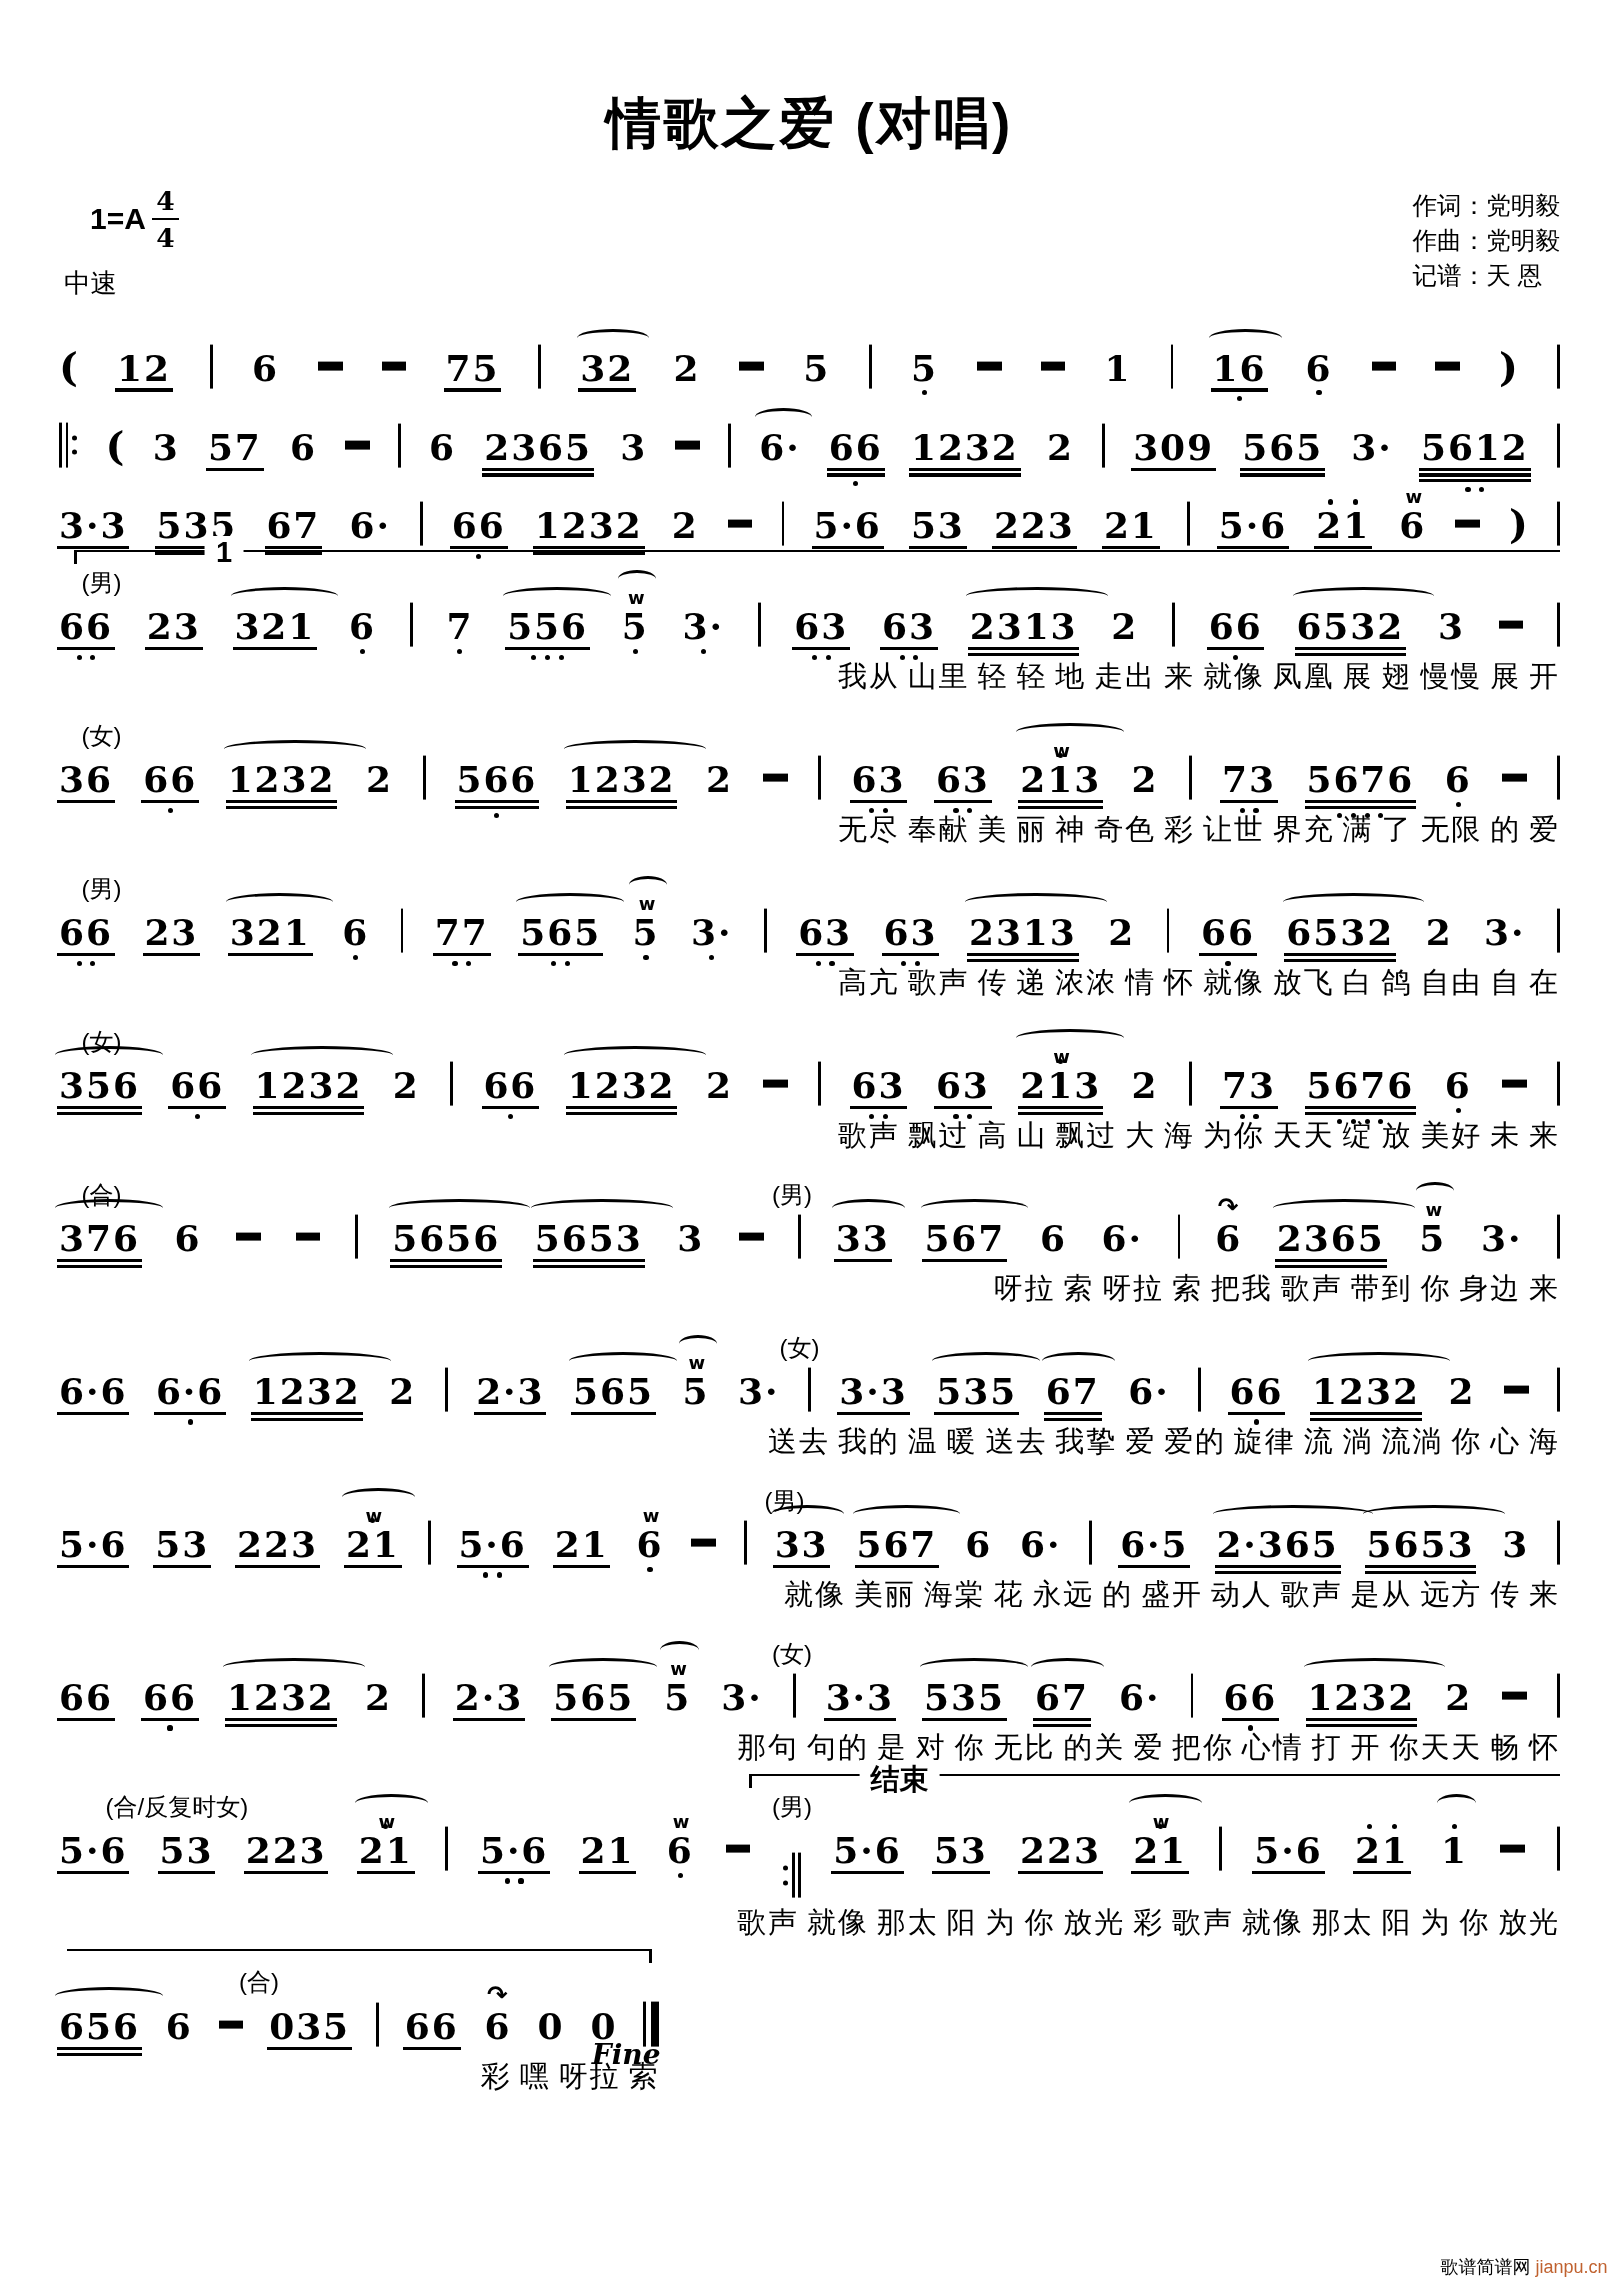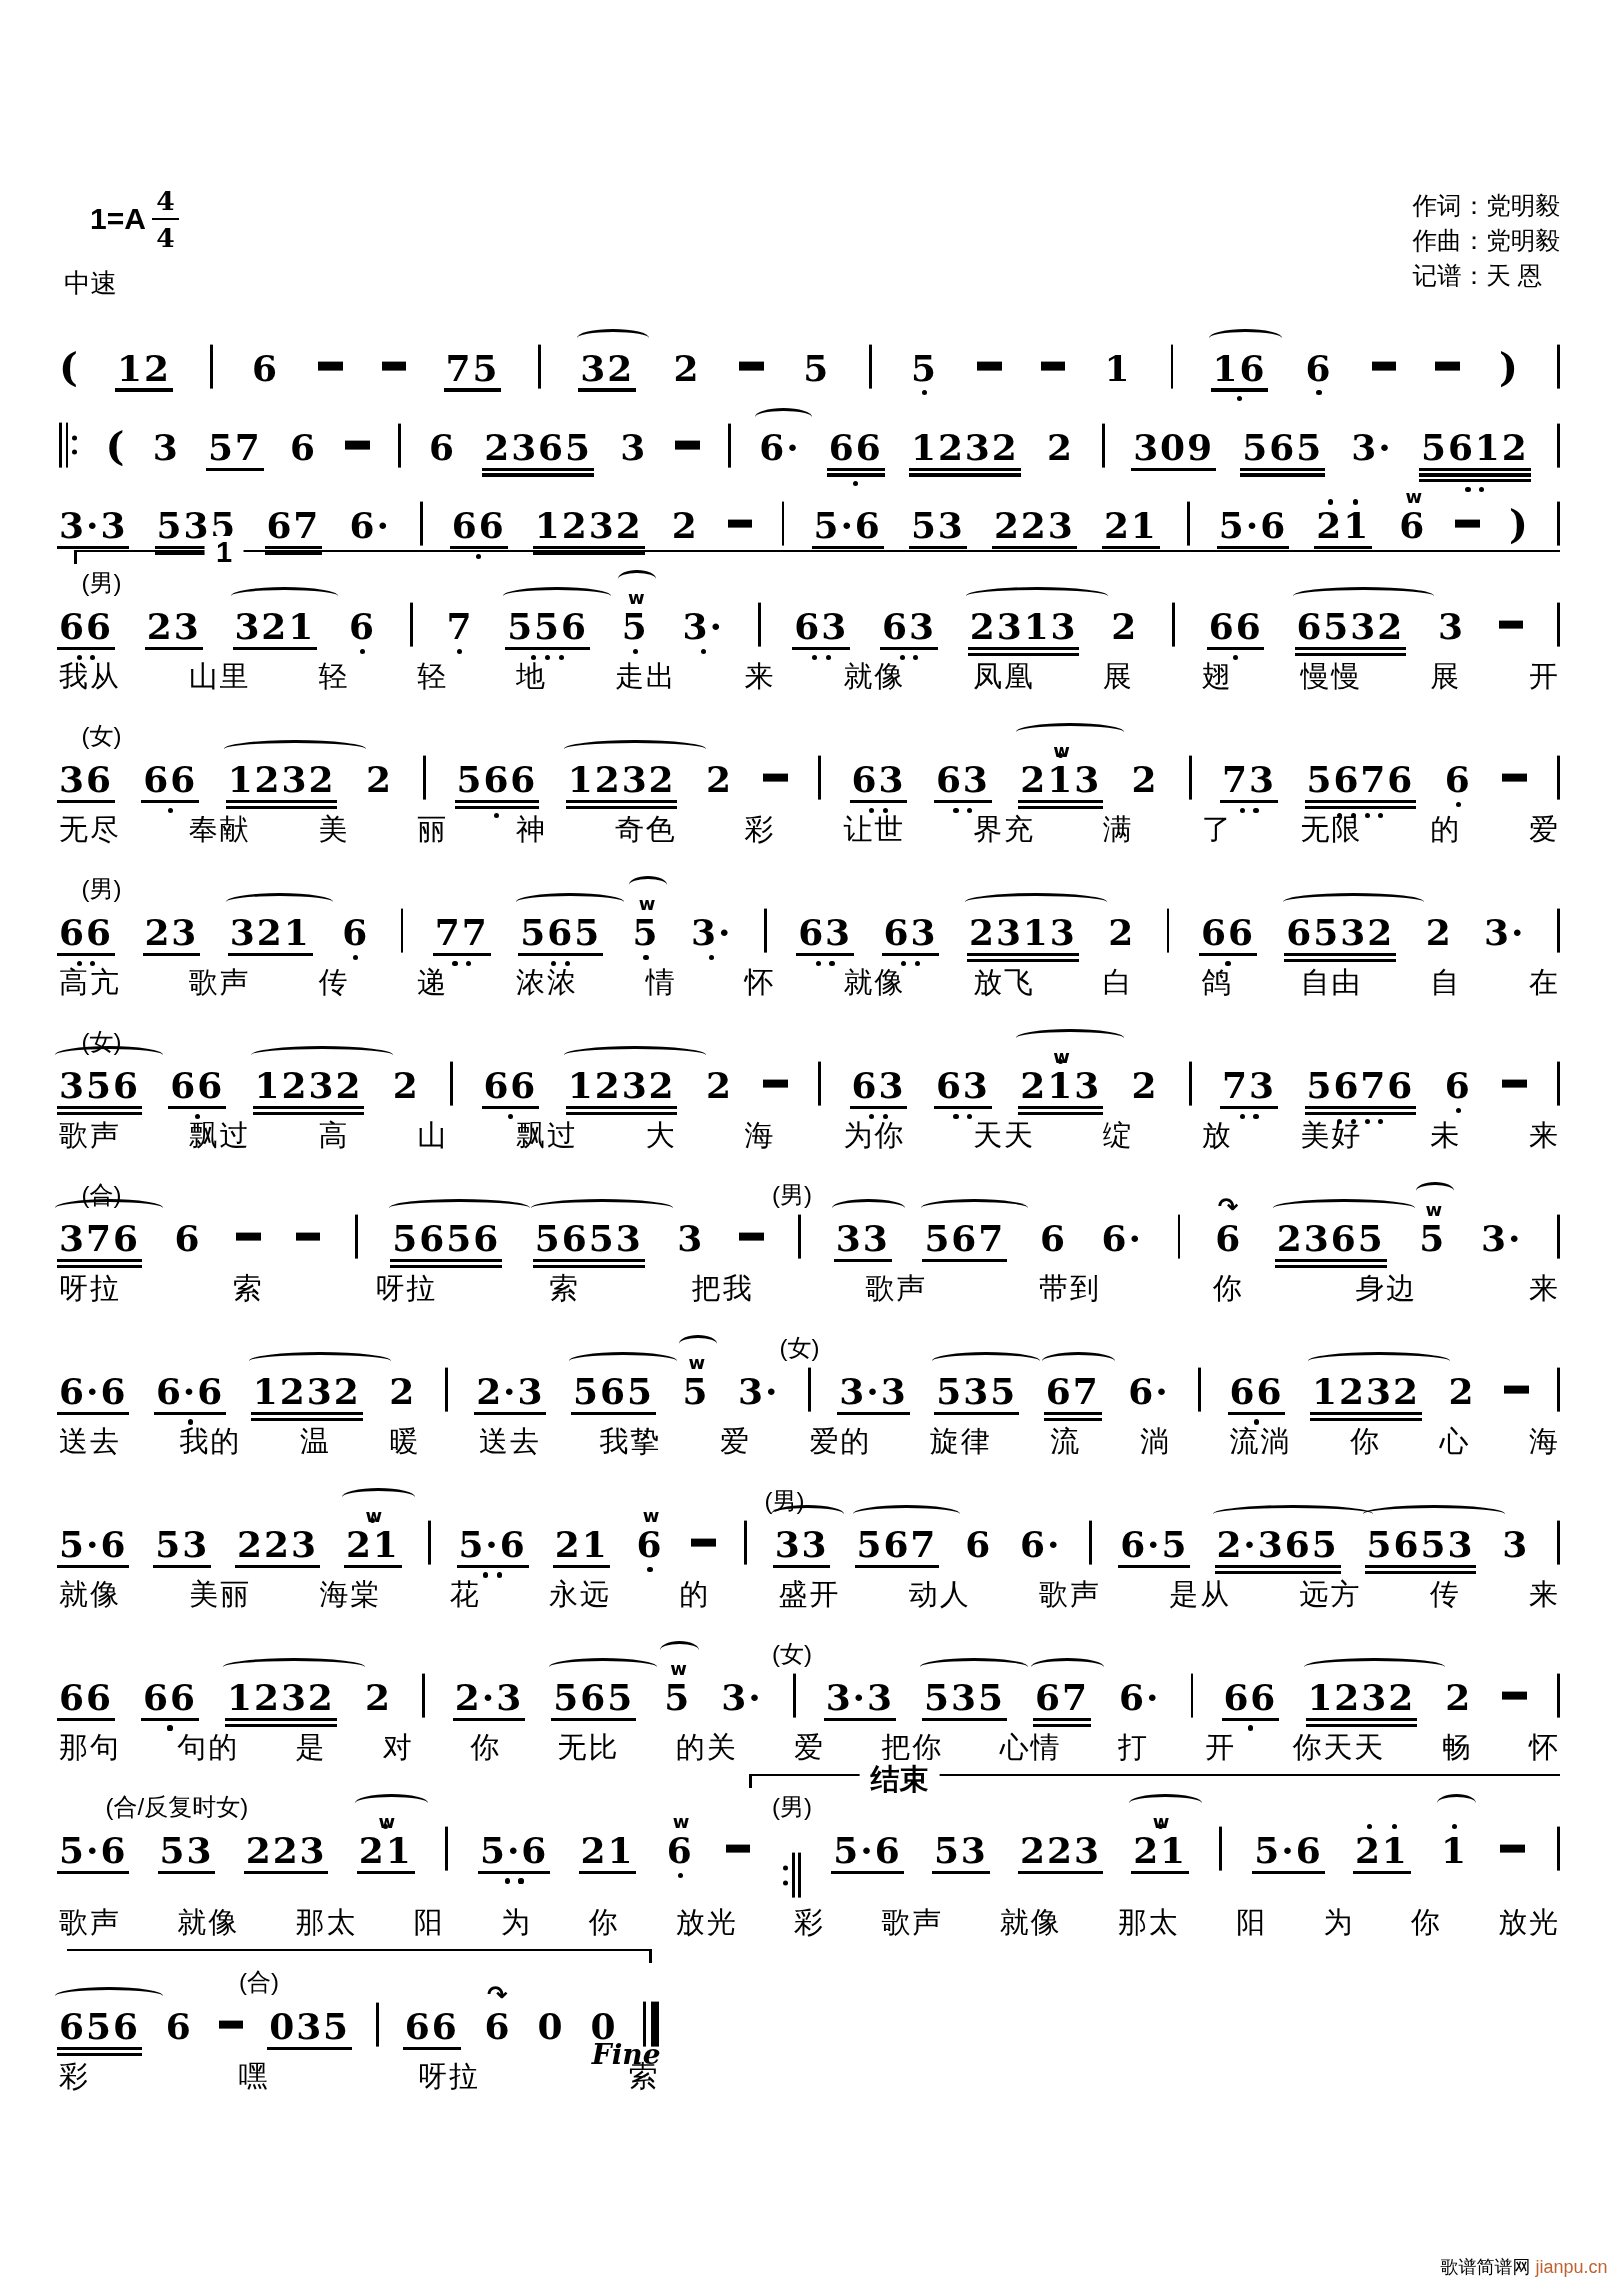--- a/index.html
+++ b/index.html
@@ -40,38 +40,39 @@
   .lines{position:absolute;top:calc(100% + 2.8px);left:-1.9px;right:-1.9px;}
   .uline{display:block;height:3.3px;background:#000;margin-bottom:2.4px;}
   .db{position:absolute;left:0;right:0;display:flex;justify-content:center;gap:8.5px;}
   .da{position:absolute;bottom:calc(100% + 2.8px);left:1.9px;right:1.9px;display:flex;justify-content:space-around;}
   .arcmark{position:absolute;bottom:calc(100% + 2.8px);left:-3.8px;right:-28%;height:15px;
            border-top:3.3px solid #000;border-radius:55% 55% 0 0;}
   .arcmark.hi{bottom:calc(100% + 20px);}
   .trillmark{position:absolute;bottom:calc(100% + 0.9px);left:0;width:100%;text-align:center;
              font:900 18px "DejaVu Sans",sans-serif;letter-spacing:-1.9px;line-height:1;}
   .slidemark{position:absolute;bottom:calc(100% + 0.9px);left:10%;font:700 24.6px "DejaVu Sans",sans-serif;line-height:1;}
-  .lyrics{display:flex;justify-content:space-between;margin-top:13.2px;
-          font:500 29px "Liberation Sans",sans-serif;letter-spacing:1.9px;}
+  .lyrics{display:flex;justify-content:flex-end;margin-top:13.2px;
+          font:500 29px "Liberation Sans",sans-serif;letter-spacing:1.9px;gap:8px;}
   .ann{position:absolute;top:19px;font:400 24px "Liberation Sans",sans-serif;white-space:nowrap;}
   .bracket{position:absolute;top:1.9px;height:13.2px;border-top:2.8px solid #000;}
   .bracket.tick-left::before{content:"";position:absolute;left:0;top:0;width:2.8px;height:12.3px;background:#000;}
   .bracket.tick-right::after{content:"";position:absolute;right:0;top:0;width:2.8px;height:12.3px;background:#000;}
   .bracket-label{position:absolute;top:-16px;transform:translateX(-50%);background:#fff;
                  padding:0 11.4px;font:700 29px "Liberation Sans",sans-serif;white-space:nowrap;}
   .fine{position:absolute;left:35.5%;top:91px;font:700 italic 28px "DejaVu Serif",serif;}
   
   .footer-credit{position:absolute;left:882px;top:2126px;font:400 29px "Liberation Sans",sans-serif;letter-spacing:1.9px;}
   .watermark{position:absolute;right:11.4px;bottom:13.2px;font:400 18px "Liberation Sans",sans-serif;}
 </style>
 </head>
 <body>
 
 <div class="page">
   <div class="header">
+    <div class="title">情歌之爱 (对唱)</div>
     <div class="keysig">
       <span>1=A</span>
       <span class="frac">
         <span class="ft">4</span>
         <span class="fb">4</span>
       </span>
     </div>
     <div class="credits">
       <div>作词：党明毅</div>
       <div>作曲：党明毅</div>

